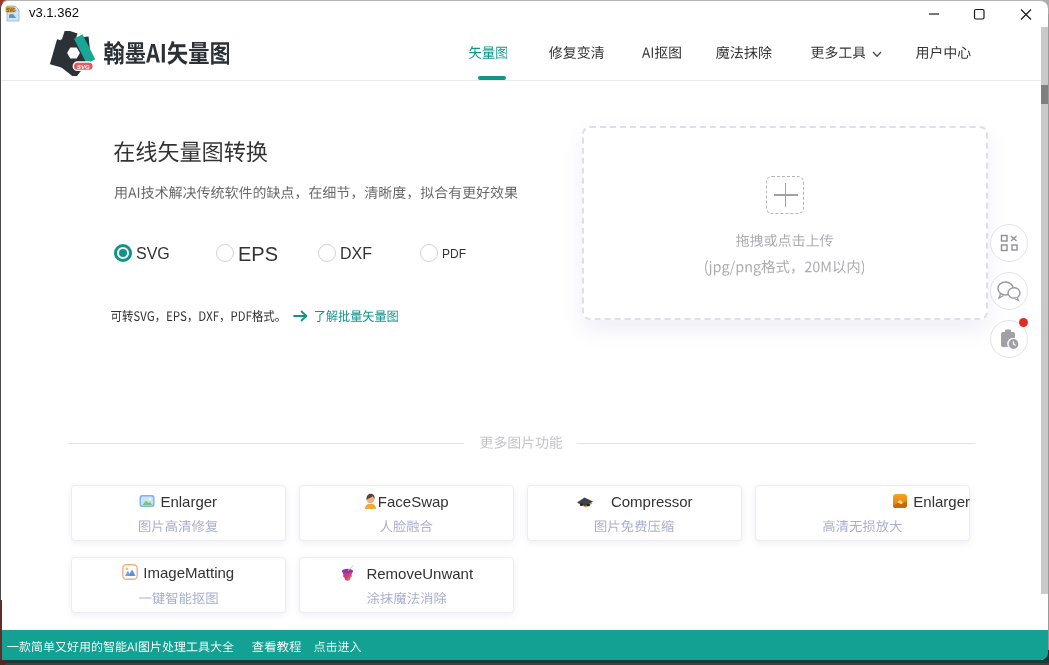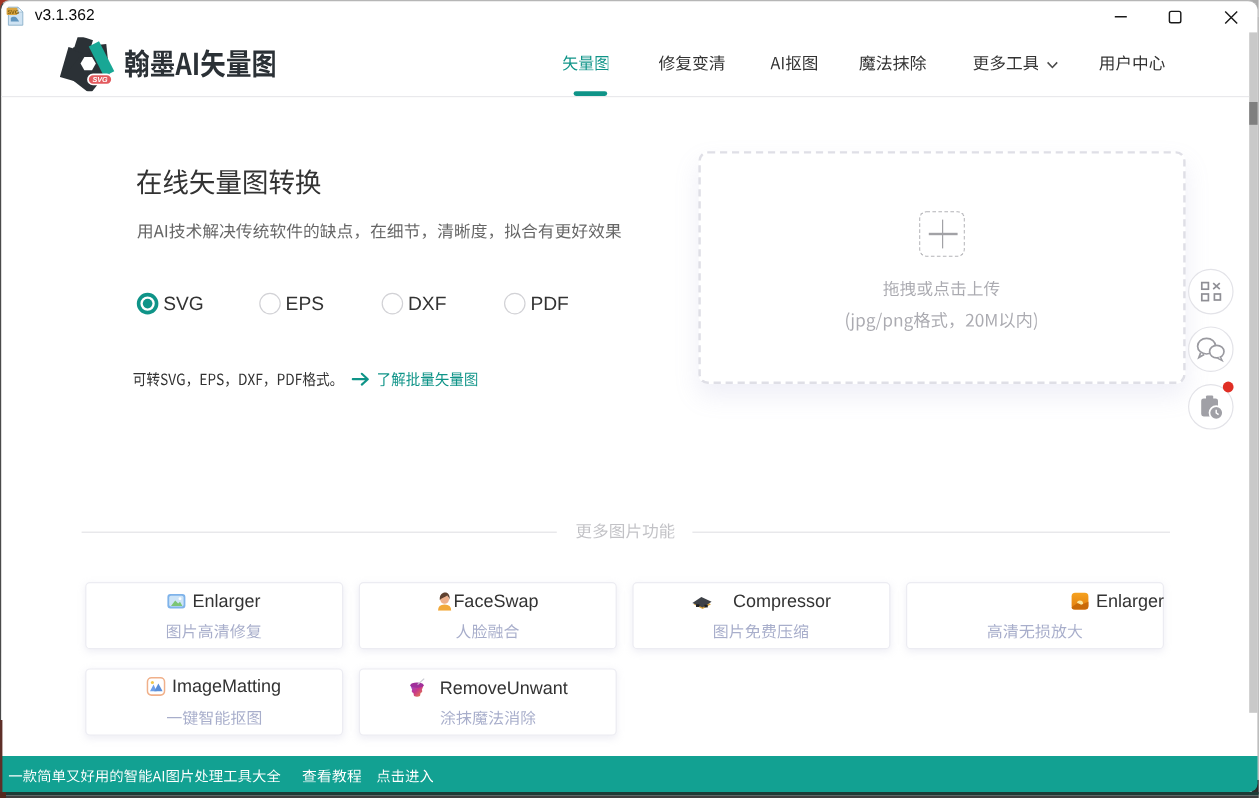--- a/index.html
+++ b/index.html
@@ -48,23 +48,23 @@
   </svg>
 <div class="abs" style="left:477.5px;top:76px;width:28px;height:3.5px;background:#0F9488;border-radius:2px"></div>
 <div class="abs" style="left:1px;top:80px;width:1040px;height:1px;background:#e9e9ec"></div>
 
 <div class="abs" style="left:114px;top:244px;width:18px;height:18px;border-radius:50%;border:3px solid #0F9488;background:#fff"></div>
 <div class="abs" style="left:119px;top:249px;width:8px;height:8px;border-radius:50%;background:#0F9488"></div>
 <div class="abs" style="left:216px;top:244px;width:18px;height:18px;border-radius:50%;border:1.5px solid #d2d2d6;background:#fff"></div>
 <div class="abs" style="left:318px;top:244px;width:18px;height:18px;border-radius:50%;border:1.5px solid #d2d2d6;background:#fff"></div>
 <div class="abs" style="left:420px;top:244px;width:18px;height:18px;border-radius:50%;border:1.5px solid #d2d2d6;background:#fff"></div>
 <div class="abs" style="left:136px;top:245.5px;font-size:16px;line-height:16px;color:#333">SVG</div>
-<div class="abs" style="left:238px;top:245.5px;font-size:16px;line-height:16px;color:#333">EPS</div>
+<div class="abs" style="left:238px;top:245.5px;font-size:20px;line-height:16px;color:#333">EPS</div>
 <div class="abs" style="left:340px;top:245.5px;font-size:16px;line-height:16px;color:#333">DXF</div>
-<div class="abs" style="left:442px;top:245.5px;font-size:16px;line-height:16px;color:#333">PDF</div>
+<div class="abs" style="left:442px;top:245.5px;font-size:12px;line-height:16px;color:#333">PDF</div>
 
 <svg class="abs" style="left:292px;top:309px" width="18" height="14" viewBox="0 0 18 14">
  <path d="M2 7 H14 M9.5 2.5 L14.5 7 L9.5 11.5" fill="none" stroke="#0F9488" stroke-width="1.8" stroke-linecap="round" stroke-linejoin="round"></path>
 </svg>
 
 <div class="abs" style="left:582px;top:126px;width:406px;height:194px;border:2px dashed #dfdfe6;border-radius:8px;background:#fff;box-shadow:0 10px 20px rgba(150,150,200,0.15)"></div>
 <div class="abs" style="left:766px;top:176px;width:38px;height:38px;border:1.6px dashed #b4b4b8;border-radius:6px"></div>
 <div class="abs" style="left:773.5px;top:194.1px;width:24px;height:1.8px;background:#a2a2a6"></div>
 <div class="abs" style="left:784.6px;top:183px;width:1.8px;height:24px;background:#a2a2a6"></div>
 

